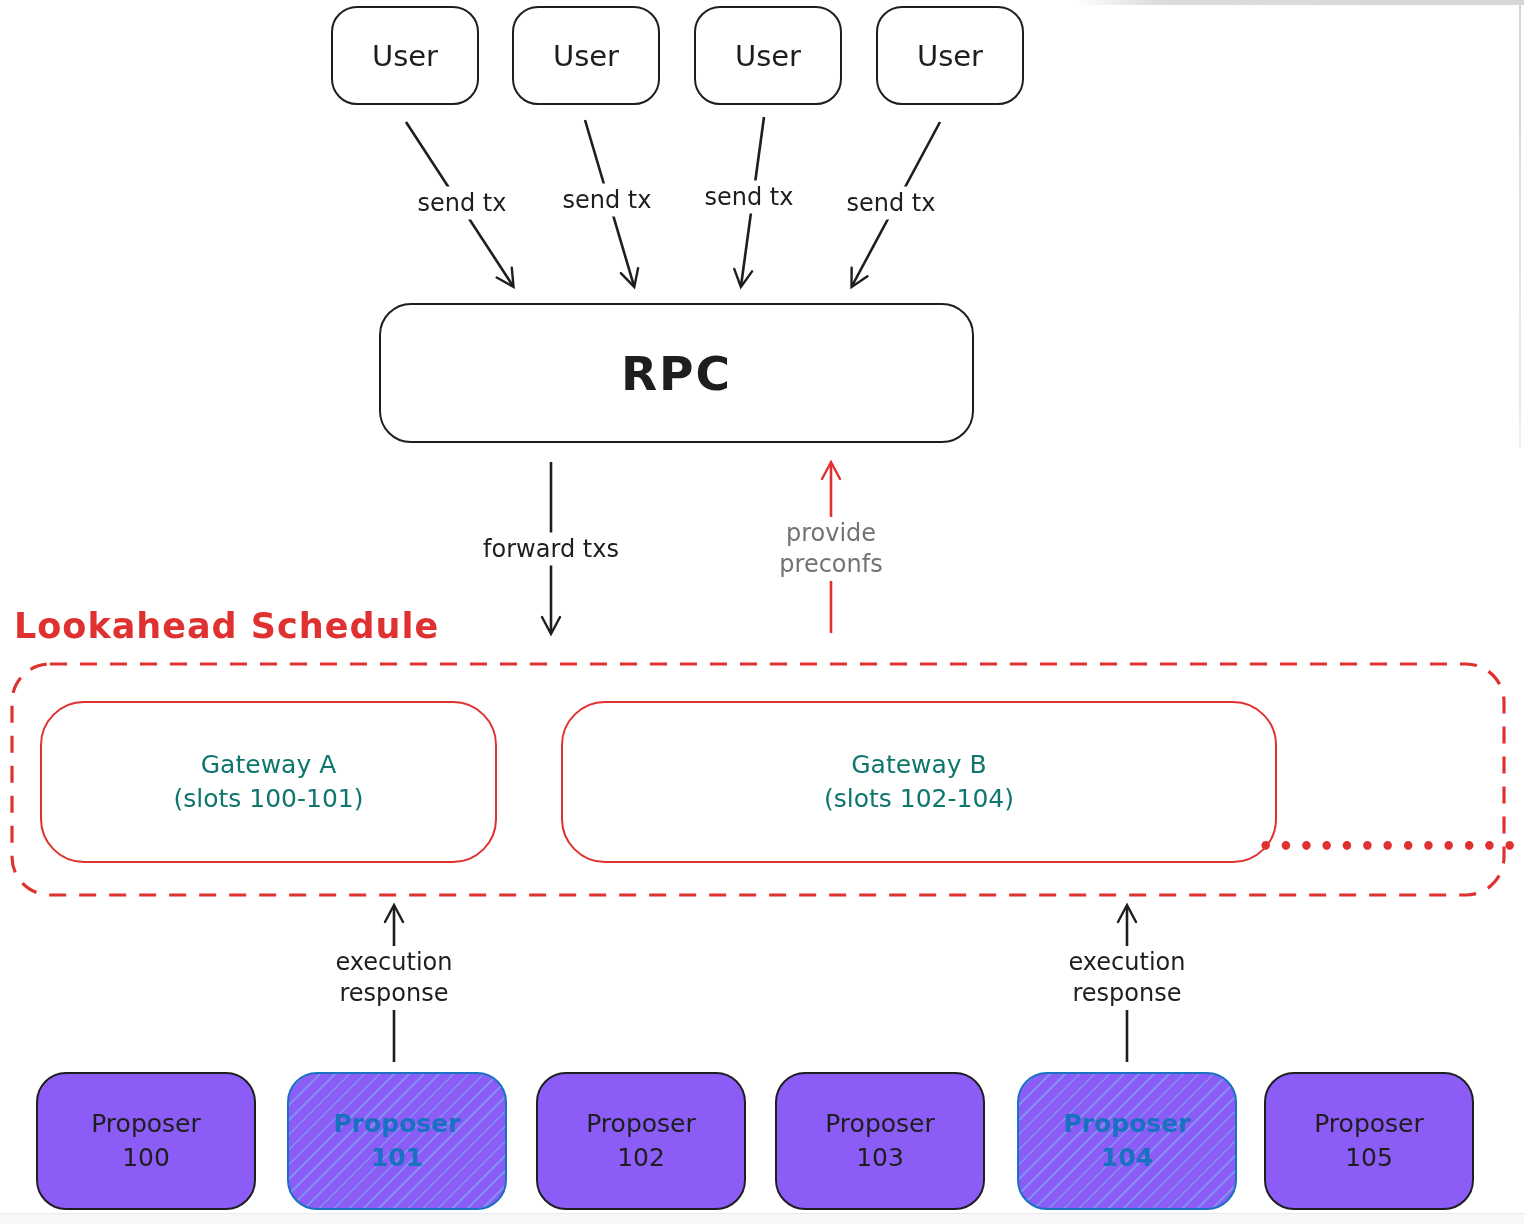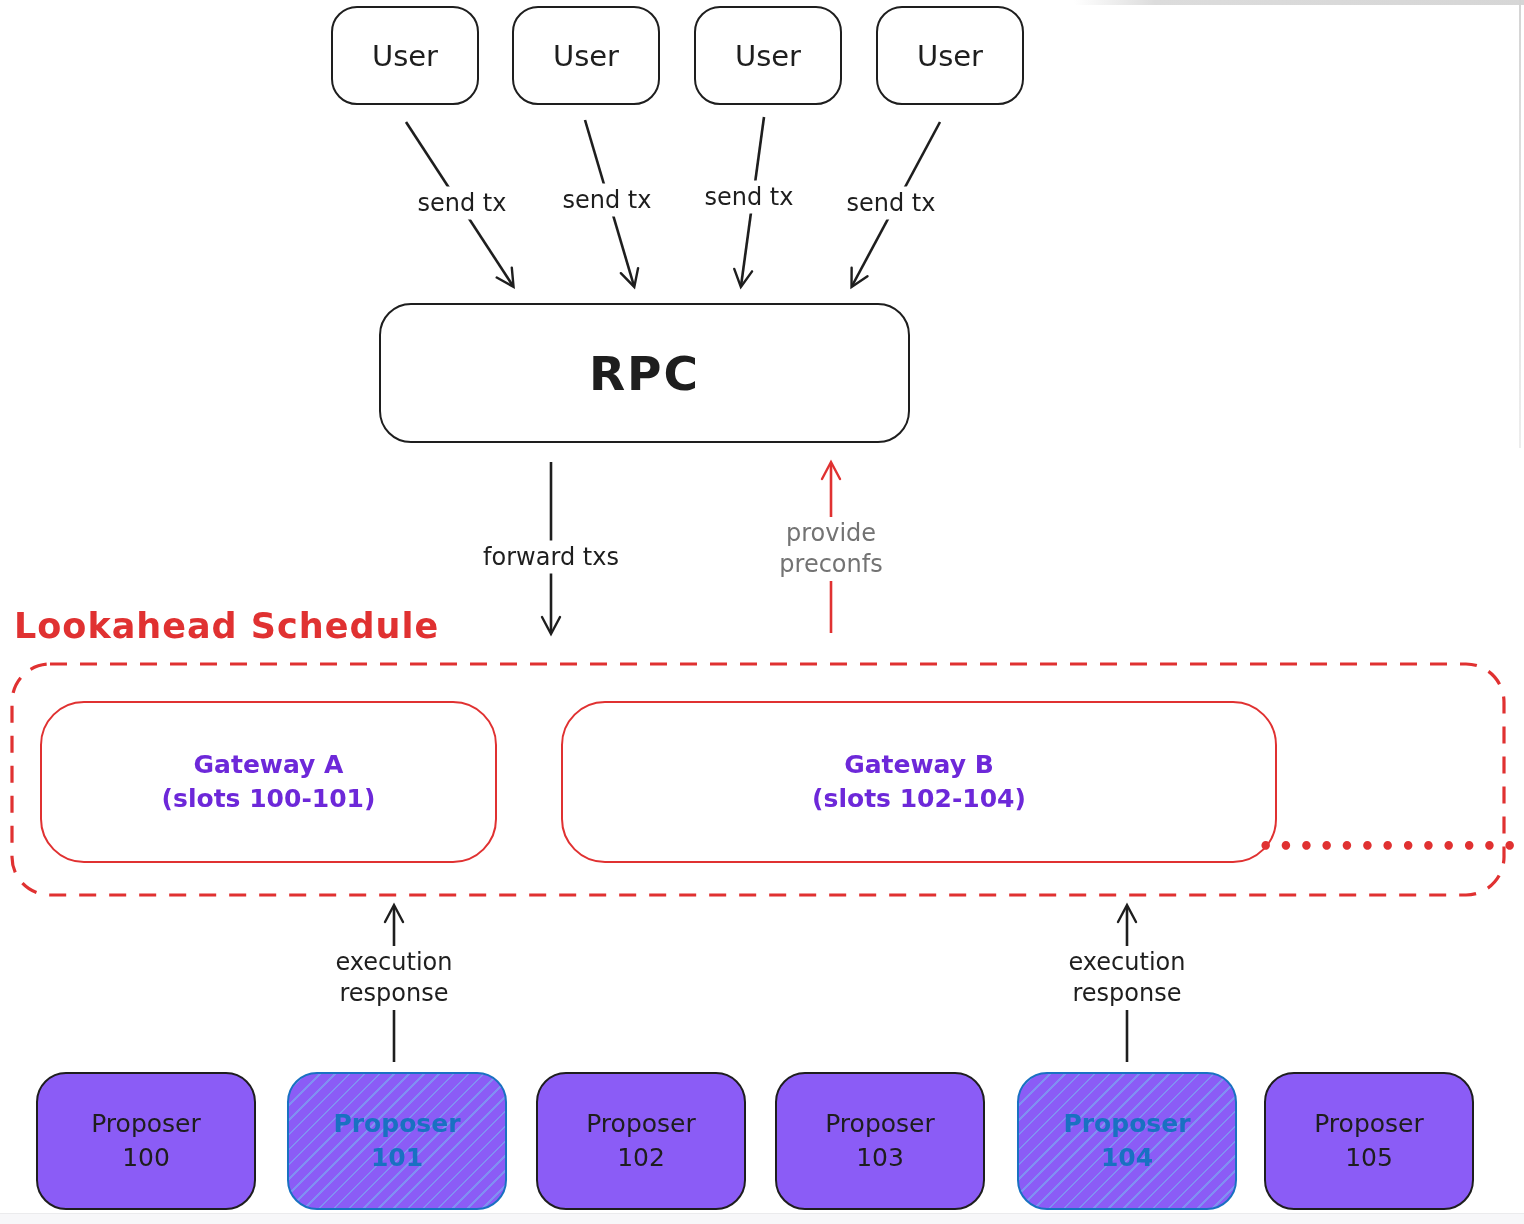--- a/index.html
+++ b/index.html
@@ -5,34 +5,34 @@
   html,body{margin:0;padding:0;background:#ffffff;}
   .canvas{
     position:relative;width:1524px;height:1224px;background:#ffffff;overflow:hidden;
     font-family:"DejaVu Sans",sans-serif;color:#1e1e1e;
   }
   svg.wires{position:absolute;left:0;top:0;width:1524px;height:1224px;pointer-events:none;}
 
   .box{position:absolute;box-sizing:border-box;background:#ffffff;border:2.6px solid #1e1e1e;
     display:flex;align-items:center;justify-content:center;text-align:center;}
   .user-box{width:148px;height:99px;top:6px;border-radius:26px;font-size:29px;}
-  .rpc-box{left:379px;top:303px;width:531px;height:140px;border-radius:32px;
+  .rpc-box{left:379px;top:303px;width:595px;height:140px;border-radius:32px;
     font-size:47px;font-weight:bold;letter-spacing:2px;border-width:2.8px;}
 
   .edge-label{position:absolute;background:#ffffff;padding:1px 8px;font-size:24px;
     white-space:nowrap;transform:translate(-50%,-50%);text-align:center;line-height:31px;}
   .red{color:#737373;}
   .two-line{white-space:normal;}
 
   .lookahead-title{position:absolute;left:14px;top:606px;font-size:35px;font-weight:600;
     color:#e03131;letter-spacing:1px;text-align:center;}
 
   .gateway-box{position:absolute;box-sizing:border-box;top:701px;height:162px;border-radius:44px;
-    border:2.6px solid #e03131;background:#ffffff;color:#6d28d9;display:flex;flex-direction:column;
-    align-items:center;justify-content:center;font-size:25px;line-height:34px;text-align:center;font-weight:bold;}
+    border:2.6px solid #e03131;background:#ffffff;color:#0f766e;display:flex;flex-direction:column;
+    align-items:center;justify-content:center;font-size:25px;line-height:34px;text-align:center;}
   .gateway-a{left:40px;width:457px;}
   .gateway-b{left:519px;width:716px;margin-left:42px;}
 
   .ellipsis{position:absolute;left:1258px;top:833px;width:216px;color:#e03131;font-size:24px;
     letter-spacing:5px;font-weight:bold;text-align:center;white-space:nowrap;}
 
   .proposer-box{position:absolute;box-sizing:border-box;top:1072px;height:138px;border-radius:30px;
     border:2.6px solid #1e1e1e;background:#8b5cf6;display:flex;flex-direction:column;align-items:center;
     justify-content:center;font-size:25px;line-height:34px;text-align:center;color:#1e1e1e;}
   .proposer-box.highlighted{
@@ -91,21 +91,21 @@
 
   <div class="edge-label" style="left:462px;top:203px;">send tx</div>
   <div class="edge-label" style="left:607px;top:200px;">send tx</div>
   <div class="edge-label" style="left:749px;top:197px;">send tx</div>
   <div class="edge-label" style="left:891px;top:203px;">send tx</div>
 
   <div class="box rpc-box">
     <span>RPC</span>
   </div>
 
-  <div class="edge-label" style="left:551px;top:549px;margin-top:8px;">forward txs</div>
+  <div class="edge-label" style="left:551px;top:549px;">forward txs</div>
   <div class="edge-label two-line red" style="left:831px;top:549px;">
     <div>provide</div>
     <div>preconfs</div>
   </div>
 
   <div class="lookahead-title">Lookahead Schedule</div>
 
   <div class="gateway-box gateway-a">
     <div>Gateway A</div>
     <div>(slots 100-101)</div>

